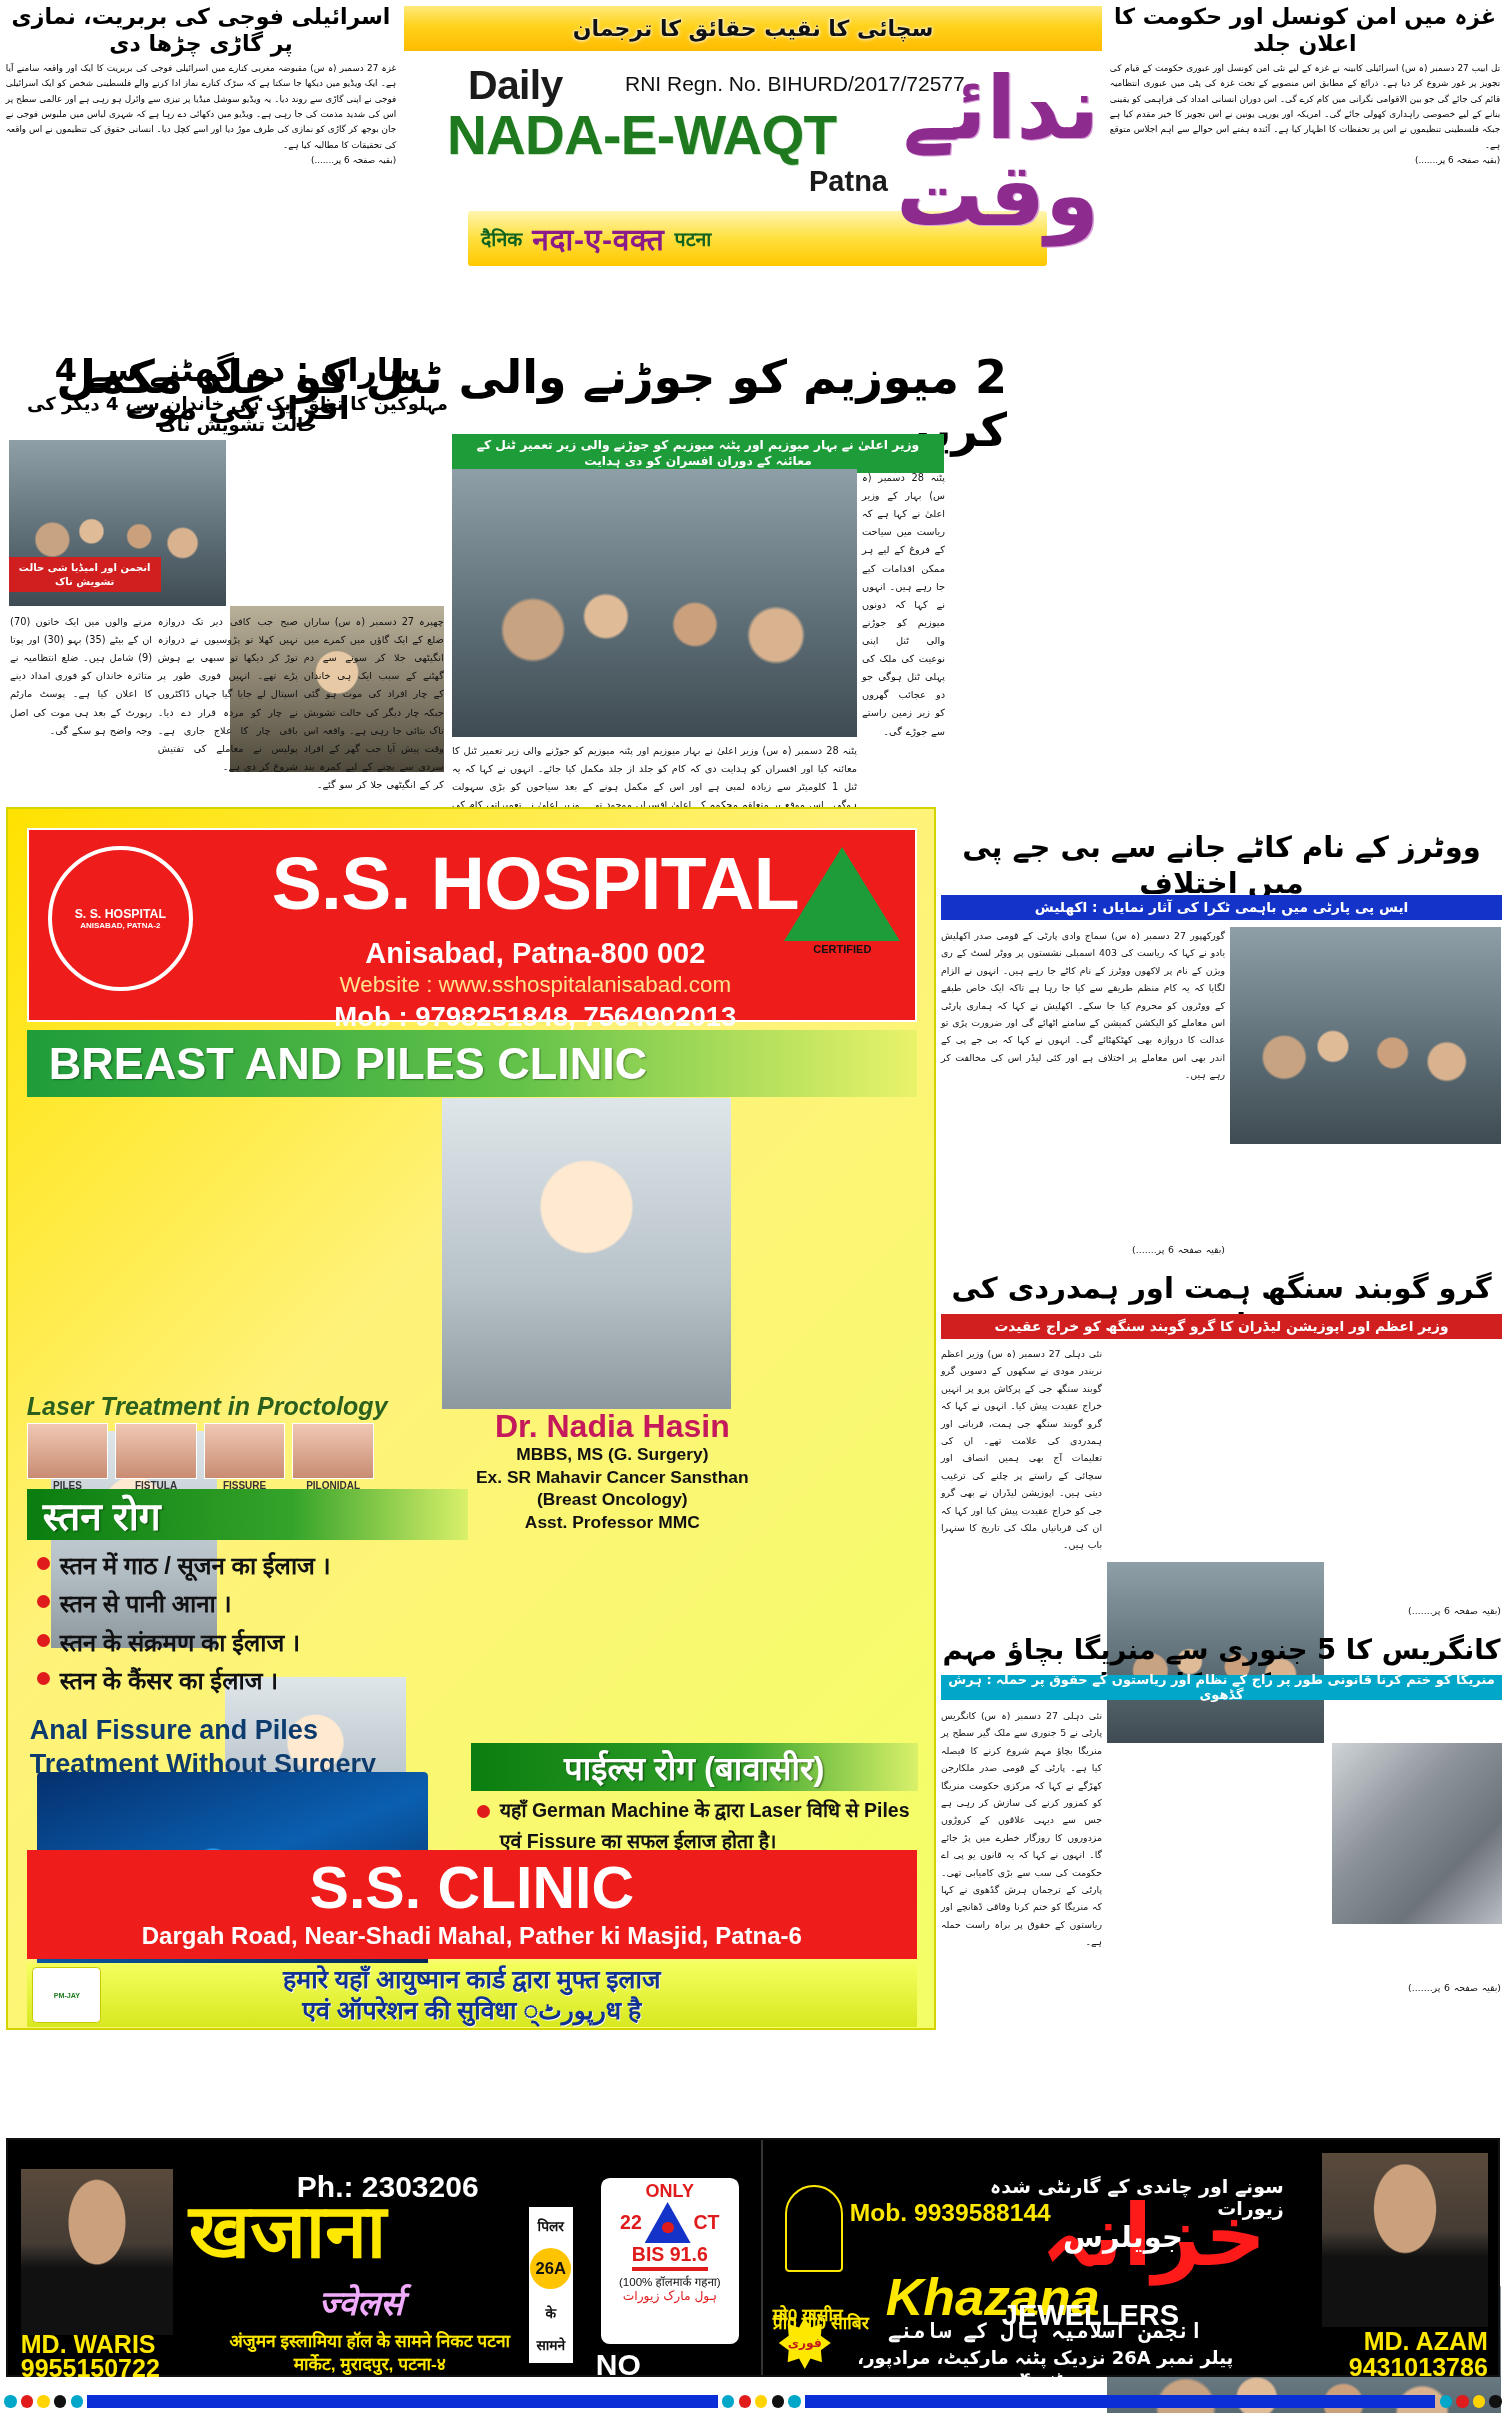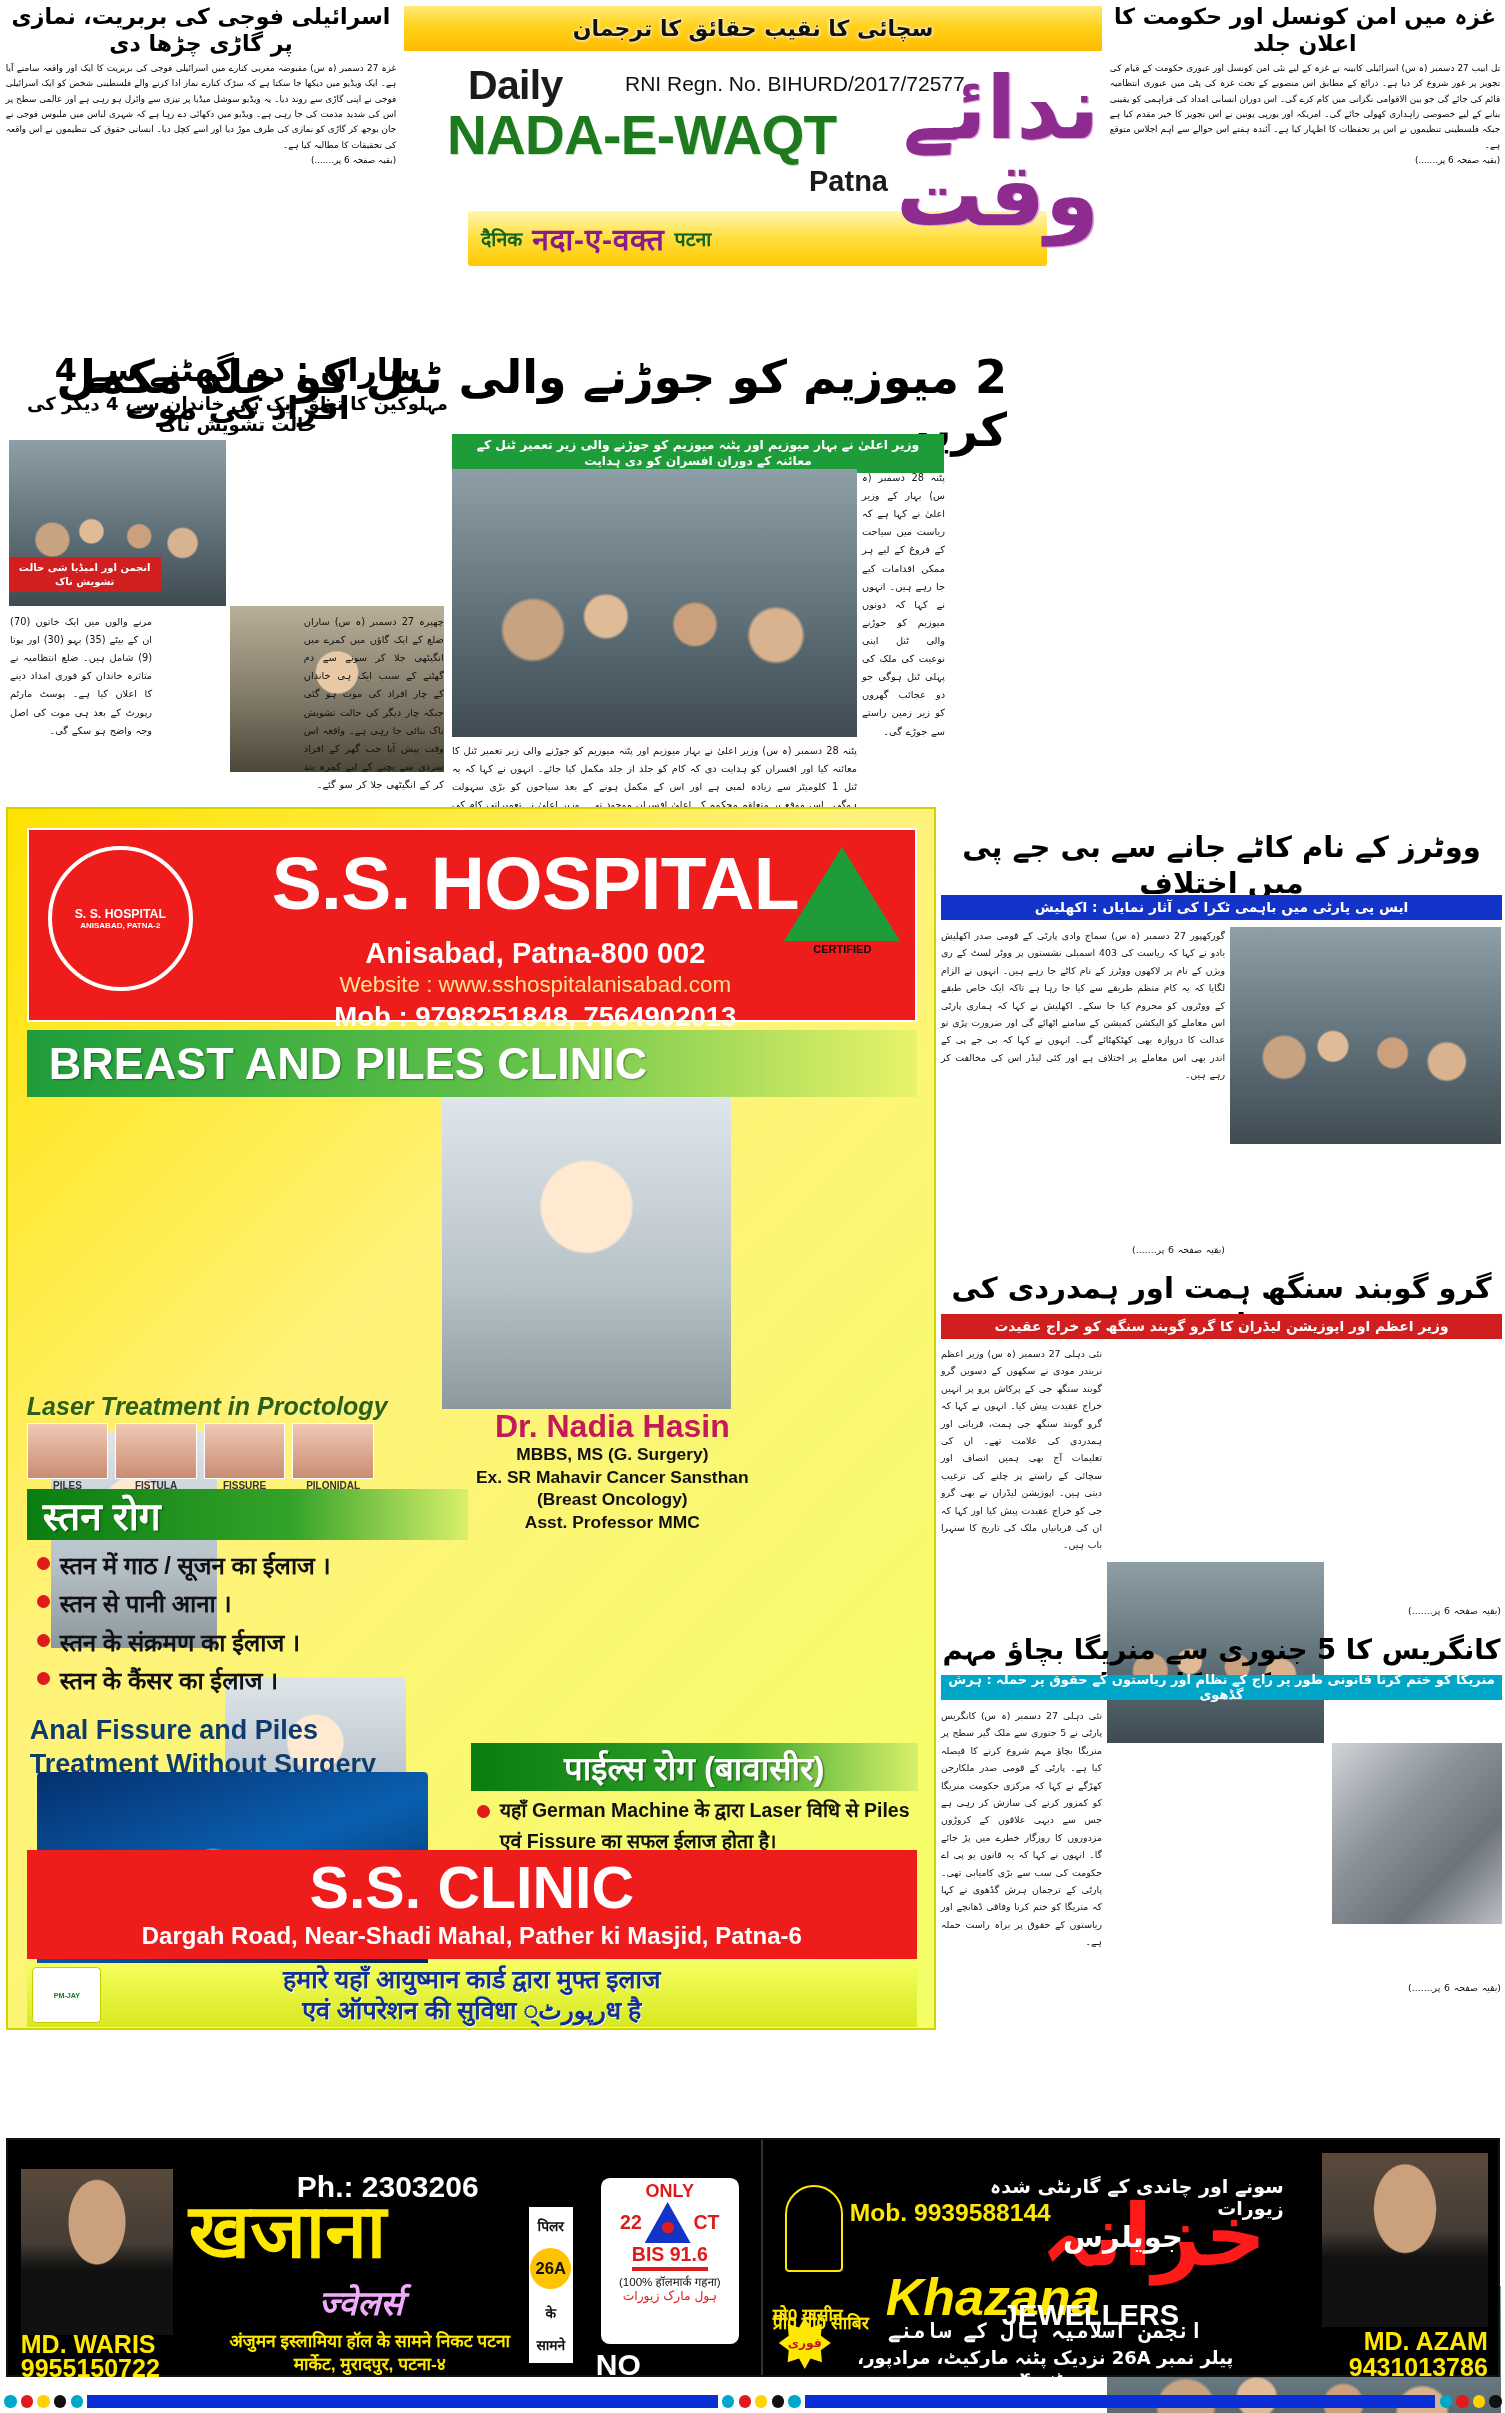--- a/index.html
+++ b/index.html
@@ -290,20 +290,21 @@
     <div class="lead-left-a">ساران : دم گھٹنے سے 4 افراد کی موت</div>
     <div class="lead-left-b">مہلوکین کا تعلق ایک ہی خاندان سے، 4 دیگر کی حالت تشویش ناک</div>
   </div>
 
   <div id="saran">
     <div class="photo people abs" style="left:2.9px; top:5.8px; width:217px; height:166px;"></div>
     <div class="photo indoor abs" style="left:224px; top:5.8px; width:214px; height:166px;"></div>
     <div class="redcap">انجمن اور امیڈیا شی حالت تشویش ناک</div>
 
     <div class="abs colbody" style="left:298px; top:179px; width:140px; height:177px;">چھپرہ 27 دسمبر (ہ س) ساران ضلع کے ایک گاؤں میں کمرے میں انگیٹھی جلا کر سونے سے دم گھٹنے کے سبب ایک ہی خاندان کے چار افراد کی موت ہو گئی جبکہ چار دیگر کی حالت تشویش ناک بتائی جا رہی ہے۔ واقعہ اس وقت پیش آیا جب گھر کے افراد سردی سے بچنے کے لیے کمرہ بند کر کے انگیٹھی جلا کر سو گئے۔</div>
+    <div class="abs colbody" style="left:152px; top:179px; width:140px; height:177px;">صبح جب کافی دیر تک دروازہ نہیں کھلا تو پڑوسیوں نے دروازہ توڑ کر دیکھا تو سبھی بے ہوش پڑے تھے۔ انہیں فوری طور پر اسپتال لے جایا گیا جہاں ڈاکٹروں نے چار کو مردہ قرار دے دیا۔ باقی چار کا علاج جاری ہے۔ پولیس نے معاملے کی تفتیش شروع کر دی ہے۔</div>
     <div class="abs colbody" style="left:4.3px; top:179px; width:142px; height:177px;">مرنے والوں میں ایک خاتون (70) ان کے بیٹے (35) بہو (30) اور پوتا (9) شامل ہیں۔ ضلع انتظامیہ نے متاثرہ خاندان کو فوری امداد دینے کا اعلان کیا ہے۔ پوسٹ مارٹم رپورٹ کے بعد ہی موت کی اصل وجہ واضح ہو سکے گی۔</div>
   </div>
 
   <div id="museum">
     <div class="strap green abs" style="left:0; top:0; width:492px; min-height:26px; font-size:12.3px; padding:3.6px 5.8px; line-height:1.3;">وزیر اعلیٰ نے بہار میوزیم اور پٹنہ میوزیم کو جوڑنے والی زیر تعمیر ٹنل کے معائنہ کے دوران افسران کو دی ہدایت</div>
 
     <div class="photo people abs" style="left:0; top:35px; width:405px; height:268px;">
       <div class="cap">کرناٹک کے ایک ہوٹل میں افسران کے ساتھ تصویر</div>
     </div>
 

